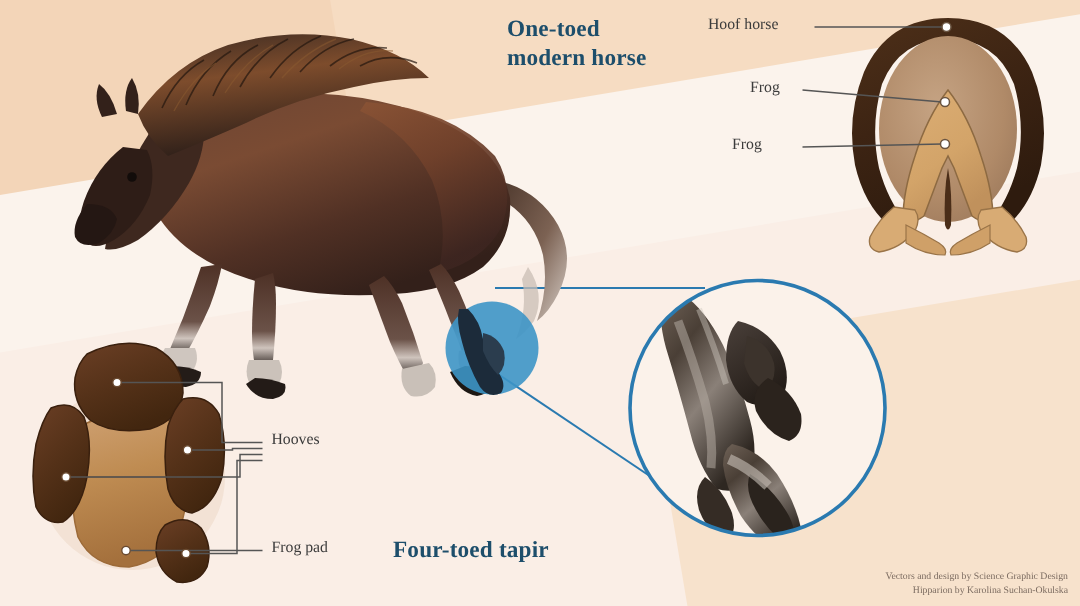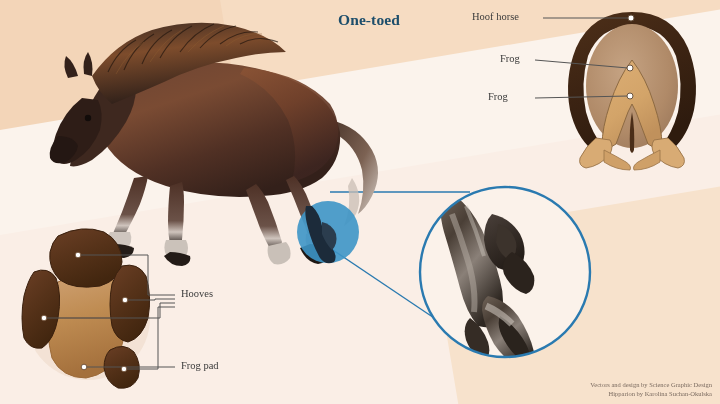--- a/index.html
+++ b/index.html
@@ -349,29 +349,33 @@
       <circle cx="78" cy="255" r="2.8" fill="#ffffff" stroke="#6a4a30" stroke-width=".9"></circle>
       <circle cx="125" cy="300" r="2.8" fill="#ffffff" stroke="#6a4a30" stroke-width=".9"></circle>
       <circle cx="44" cy="318" r="2.8" fill="#ffffff" stroke="#6a4a30" stroke-width=".9"></circle>
       <circle cx="124" cy="369" r="2.8" fill="#ffffff" stroke="#6a4a30" stroke-width=".9"></circle>
       <circle cx="84" cy="367" r="2.8" fill="#ffffff" stroke="#6a4a30" stroke-width=".9"></circle>
     </g>
   </svg>
 
   <div class="hdr" style="left:338px;top:10px;">
     <div>One-toed</div>
+    <div>modern horse</div>
   </div>
 
   <div class="lbl" style="left:472px;top:11px;">Hoof horse</div>
   <div class="lbl" style="left:500px;top:53px;">Frog</div>
   <div class="lbl" style="left:488px;top:91px;">Frog</div>
 
   <div class="lbl" style="left:181px;top:288px;">Hooves</div>
   <div class="lbl" style="left:181px;top:360px;">Frog pad</div>
 
+  <div class="hdr" style="left:262px;top:357px;">
+    <div>Four-toed tapir</div>
+  </div>
 
 
   <div class="credits">
     <div>Vectors and design by Science Graphic Design</div>
     <div>Hipparion by Karolina Suchan-Okulska</div>
   </div>
 
 </div>
 
 </body></html>

